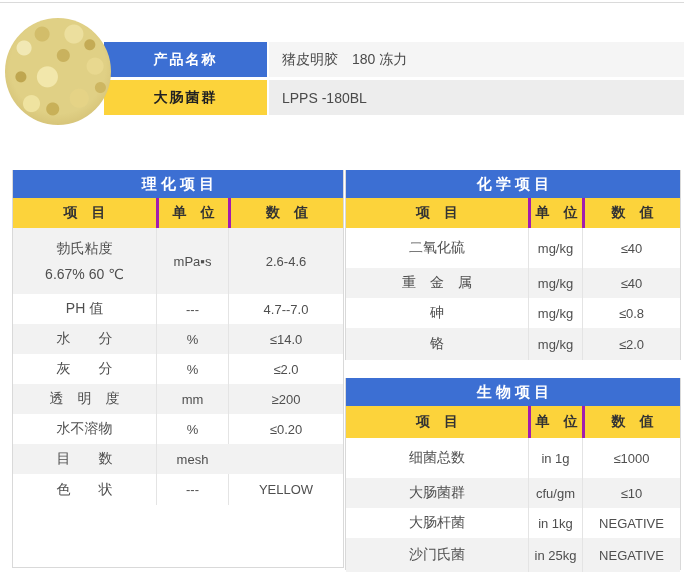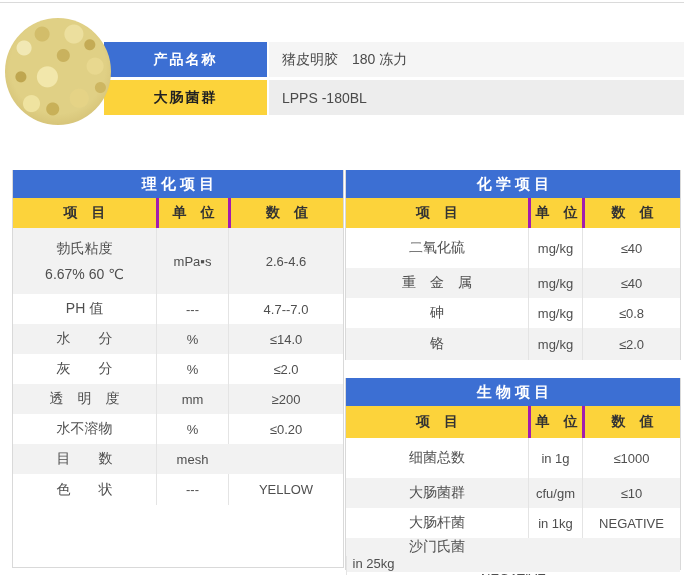--- a/index.html
+++ b/index.html
@@ -74,21 +74,21 @@
   #table-physical .c3{flex:1;}
 
   
   #table-chemical{left:345px;top:170px;width:336px;height:190px;}
   #table-biological{left:345px;top:378px;width:336px;height:192px;}
   .rt .c1{width:182px;}
   .rt .c2{width:54px;}
   .rt .c3{flex:1;}
 
   .h30{height:30px;} .h31{height:31px;} .h32{height:32px;}
-  .h34{height:34px;flex-direction:column;} .h40{height:40px;} .h63{height:63px;} .h66{height:66px;}
+  .h34{height:34px;} .h40{height:40px;} .h63{height:63px;} .h66{height:66px;}
   .hh30{height:30px;} .hh32{height:32px;}
 </style>
 </head>
 <body>
 
 <div class="topline"></div>
 
 <div class="product-photo"></div>
 
 <div class="product-rows">

